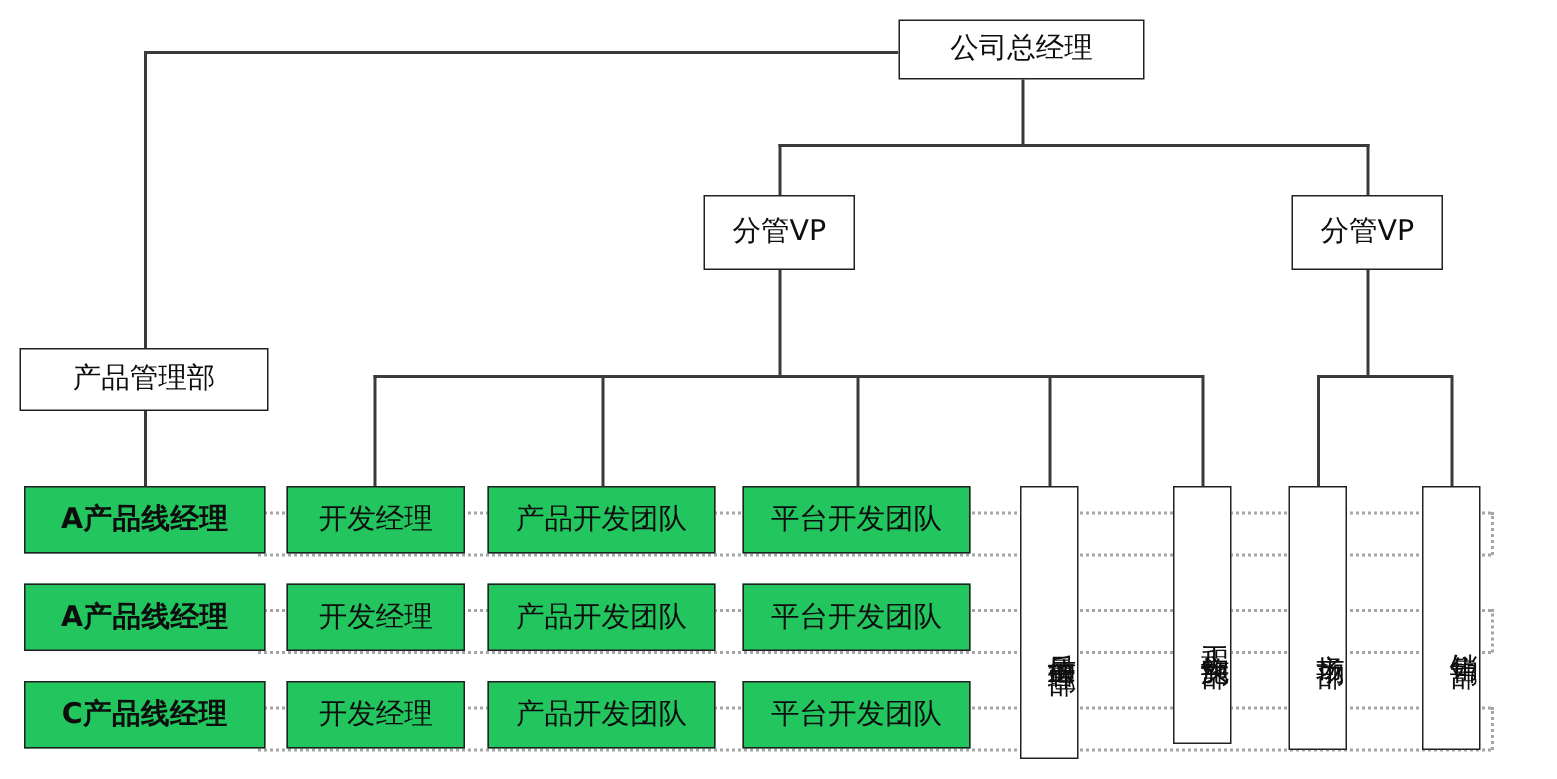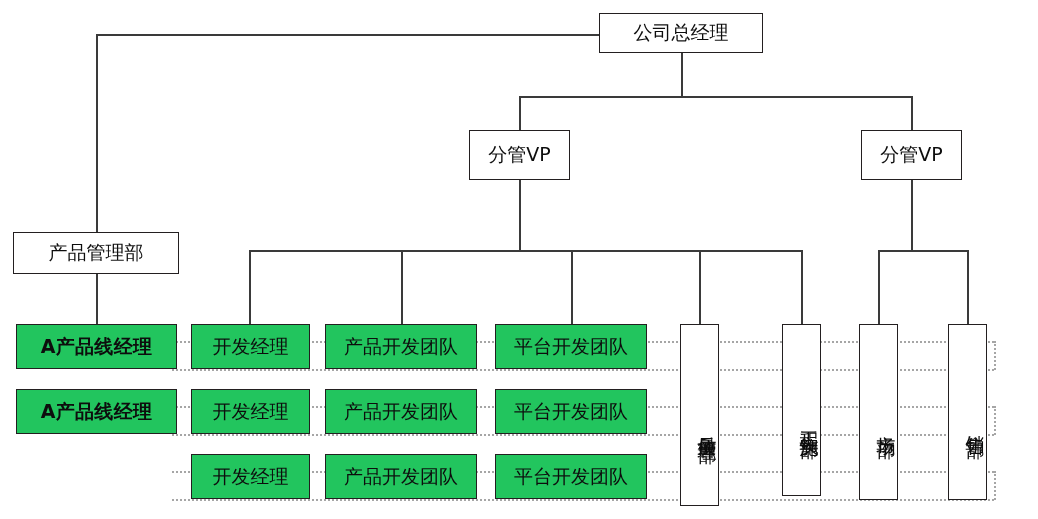--- a/index.html
+++ b/index.html
@@ -159,20 +159,23 @@
   <div class="node gray" style="left:191px; top:389px; width:119px; height:45px;">
     <span>开发经理</span>
   </div>
   <div class="node gray" style="left:325px; top:389px; width:152px; height:45px;">
     <span>产品开发团队</span>
   </div>
   <div class="node gray" style="left:495px; top:389px; width:152px; height:45px;">
     <span>平台开发团队</span>
   </div>
 
+  <div class="node gray bold" style="left:16px; top:454px; width:161px; height:45px;">
+    <span>C产品线经理</span>
+  </div>
   <div class="node gray" style="left:191px; top:454px; width:119px; height:45px;">
     <span>开发经理</span>
   </div>
   <div class="node gray" style="left:325px; top:454px; width:152px; height:45px;">
     <span>产品开发团队</span>
   </div>
   <div class="node gray" style="left:495px; top:454px; width:152px; height:45px;">
     <span>平台开发团队</span>
   </div>
 

